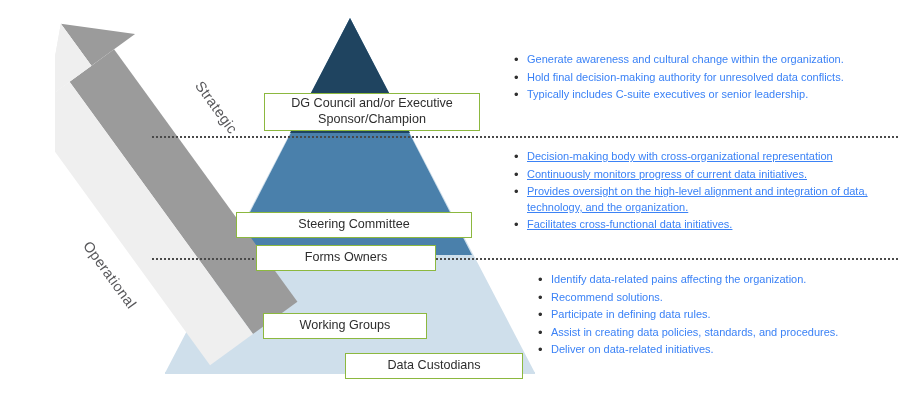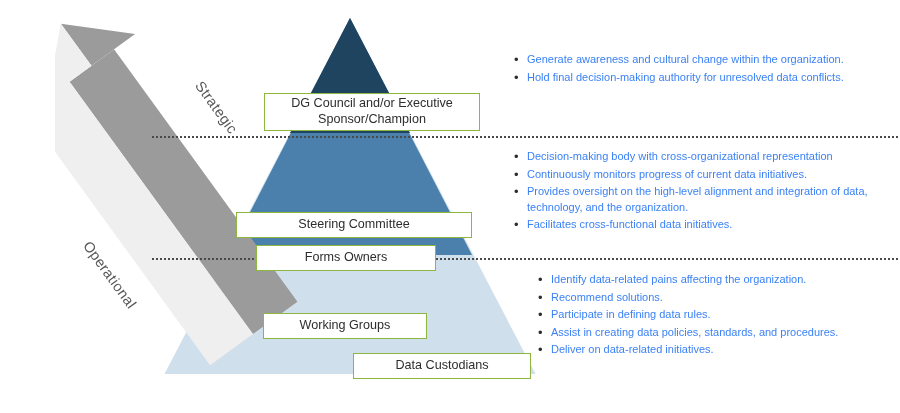--- a/index.html
+++ b/index.html
@@ -146,32 +146,33 @@
 
   <div class="role-box" style="left:256px; top:245px; width:180px; height:26px;">
     <span>Forms Owners</span>
   </div>
 
   <div class="role-box" style="left:263px; top:313px; width:164px; height:26px;">
     <span>Working Groups</span>
   </div>
 
 
-  <div class="role-box" style="left:353px; top:353px; width:178px; height:26px;text-align:center;">
+  <div class="role-box" style="left:345px; top:353px; width:178px; height:26px;text-align:center;">
     <span>Data Custodians</span>
   </div>
 
   <div class="bullets" style="left:512px; top:52px; width:376px;">
     <ul>
       <li>Generate awareness and cultural change within the organization.</li>
       <li>Hold final decision-making authority for unresolved data conflicts.</li>
+      <li>Typically includes C-suite executives or senior leadership.</li>
     </ul>
   </div>
 
-  <div class="bullets" style="left:512px; top:149px; width:382px;">
+  <div class="bullets" style="left:512px; top:149px; width:382px;text-decoration:underline;">
     <ul>
       <li>Decision-making body with cross-organizational representation</li>
       <li>Continuously monitors progress of current data initiatives.</li>
       <li>Provides oversight on the high-level alignment and integration of data, technology, and the organization.</li>
       <li>Facilitates cross-functional data initiatives.</li>
     </ul>
   </div>
 
   <div class="bullets" style="left:536px; top:272px; width:382px;">
     <ul>

